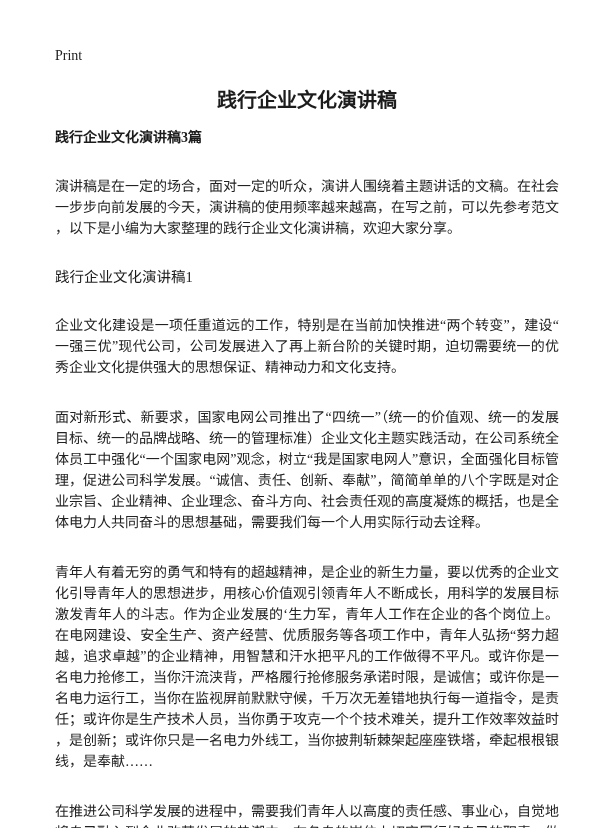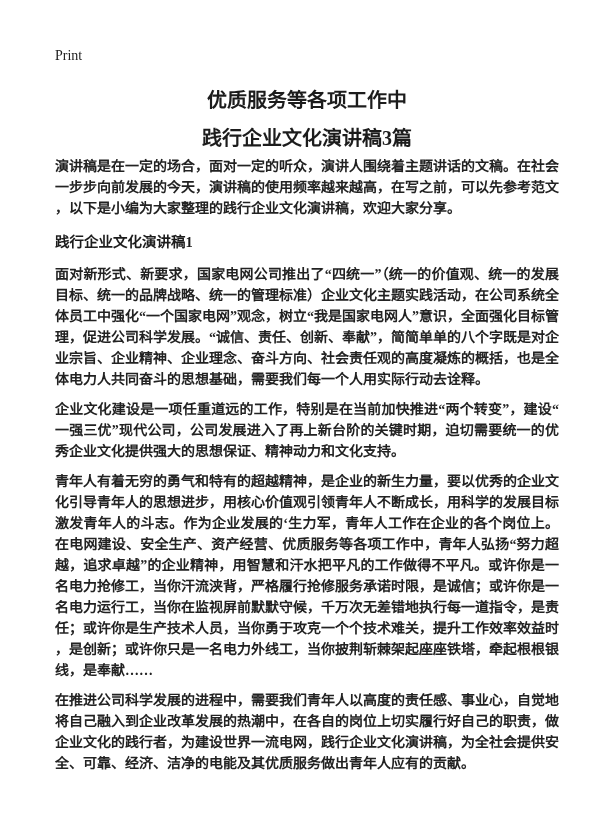--- a/index.html
+++ b/index.html
@@ -31,64 +31,62 @@
   }
   .doc-title {
     font-size: 20px;
     line-height: 24px;
     font-weight: bold;
     text-align: center;
     margin: 24px 0 0 0;
     color: #1c1c1c;
   }
   .doc-subtitle {
-    font-size: 20px;
+    font-size: 14px;
     line-height: 18px;
     font-weight: bold;
     margin: 17px 0 0 0;
     color: #1c1c1c;
-    text-align: center;
   }
   .body-paragraph {
     font-size: 14px;
     line-height: 21px;
-    margin: 9px 0;
+    margin: 29px 0;
     text-align: justify;
     text-justify: inter-character;
     line-break: anywhere;
     word-break: break-all;
     color: #222222;
-    font-weight: bold;
   }
   .section-heading {
     font-size: 14.5px;
     line-height: 18px;
-    font-weight: bold;
+    font-weight: normal;
     margin: 14px 0 13px 0;
     color: #1c1c1c;
   }
 </style>
 </head>
 <body>
 
 <div class="page">
 
   <a class="print-link">Print</a>
 
-  <h1 class="doc-title">优质服务等各项工作中</h1>
+  <h1 class="doc-title">践行企业文化演讲稿</h1>
 
   <h2 class="doc-subtitle">践行企业文化演讲稿3篇</h2>
 
   <p class="body-paragraph">演讲稿是在一定的场合，面对一定的听众，演讲人围绕着主题讲话的文稿。在社会一步步向前发展的今天，演讲稿的使用频率越来越高，在写之前，可以先参考范文，以下是小编为大家整理的践行企业文化演讲稿，欢迎大家分享。</p>
 
   <h3 class="section-heading">践行企业文化演讲稿1</h3>
 
+  <p class="body-paragraph">企业文化建设是一项任重道远的工作，特别是在当前加快推进“两个转变”，建设“一强三优”现代公司，公司发展进入了再上新台阶的关键时期，迫切需要统一的优秀企业文化提供强大的思想保证、精神动力和文化支持。</p>
+
   <p class="body-paragraph">面对新形式、新要求，国家电网公司推出了“四统一”（统一的价值观、统一的发展目标、统一的品牌战略、统一的管理标准）企业文化主题实践活动，在公司系统全体员工中强化“一个国家电网”观念，树立“我是国家电网人”意识，全面强化目标管理，促进公司科学发展。“诚信、责任、创新、奉献”，简简单单的八个字既是对企业宗旨、企业精神、企业理念、奋斗方向、社会责任观的高度凝炼的概括，也是全体电力人共同奋斗的思想基础，需要我们每一个人用实际行动去诠释。</p>
-
-  <p class="body-paragraph">企业文化建设是一项任重道远的工作，特别是在当前加快推进“两个转变”，建设“一强三优”现代公司，公司发展进入了再上新台阶的关键时期，迫切需要统一的优秀企业文化提供强大的思想保证、精神动力和文化支持。</p>
 
   <p class="body-paragraph">青年人有着无穷的勇气和特有的超越精神，是企业的新生力量，要以优秀的企业文化引导青年人的思想进步，用核心价值观引领青年人不断成长，用科学的发展目标激发青年人的斗志。作为企业发展的‘生力军，青年人工作在企业的各个岗位上。在电网建设、安全生产、资产经营、优质服务等各项工作中，青年人弘扬“努力超越，追求卓越”的企业精神，用智慧和汗水把平凡的工作做得不平凡。或许你是一名电力抢修工，当你汗流浃背，严格履行抢修服务承诺时限，是诚信；或许你是一名电力运行工，当你在监视屏前默默守候，千万次无差错地执行每一道指令，是责任；或许你是生产技术人员，当你勇于攻克一个个技术难关，提升工作效率效益时，是创新；或许你只是一名电力外线工，当你披荆斩棘架起座座铁塔，牵起根根银线，是奉献……</p>
 
   <p class="body-paragraph">在推进公司科学发展的进程中，需要我们青年人以高度的责任感、事业心，自觉地将自己融入到企业改革发展的热潮中，在各自的岗位上切实履行好自己的职责，做企业文化的践行者，为建设世界一流电网，践行企业文化演讲稿，为全社会提供安全、可靠、经济、洁净的电能及其优质服务做出青年人应有的贡献。</p>
 
 
   
 
 </div>
 

